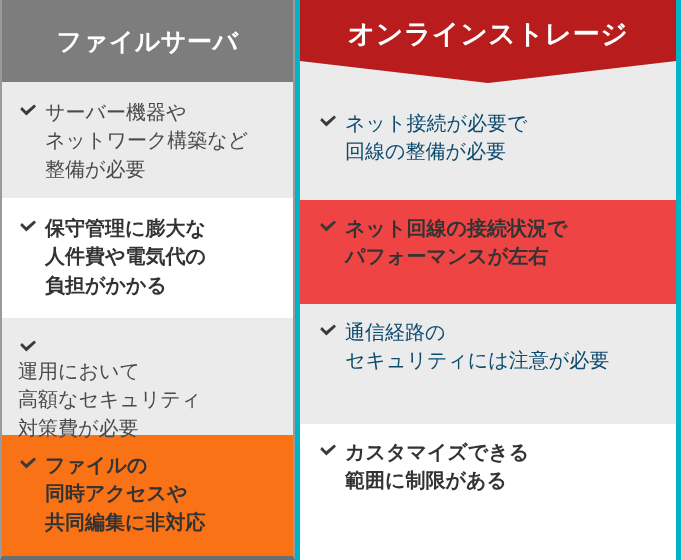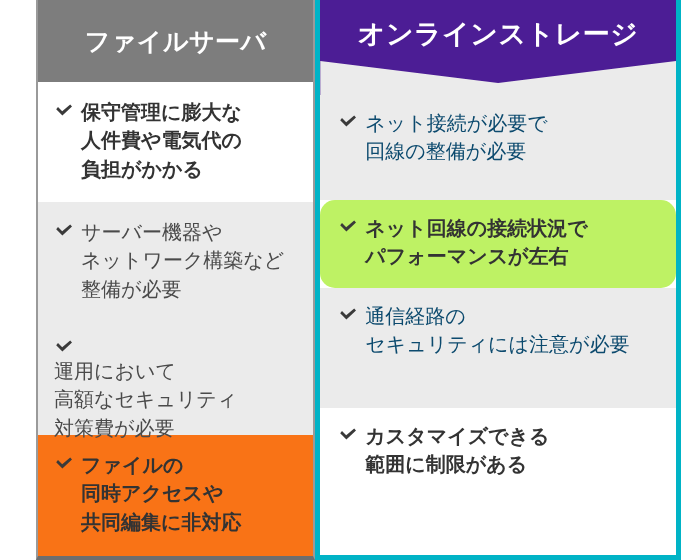--- a/index.html
+++ b/index.html
@@ -15,21 +15,20 @@
     overflow: hidden;
   }
 
   .compare-wrap {
     position: relative;
     width: 681px;
     height: 560px;
     box-sizing: border-box;
     display: flex;
     align-items: flex-start;
-    padding-left: 36px;
   }
 
   
   .col-left {
     position: relative;
     width: 295px;
     height: 560px;
     box-sizing: border-box;
     border-left: 2px solid #9a9a9a;
     border-right: 2px solid #9a9a9a;
@@ -71,21 +70,21 @@
     border-left: 5px solid #00b3c6;
     border-right: 5px solid #00b3c6;
     border-bottom: 7px solid #00b3c6;
     background: #ffffff;
     margin-left: 0;
     z-index: 2;
   }
   .head-right {
     position: relative;
     height: 95px;
-    background: #4c1d95;
+    background: #b91c1c;
     color: #ffffff;
     display: flex;
     align-items: flex-start;
     justify-content: center;
     padding-top: 16px;
     box-sizing: border-box;
     font-size: 27px;
     font-weight: bold;
     letter-spacing: 0.5px;
   }
@@ -103,21 +102,21 @@
 
   .rows-right { position: relative; }
 
   .row-r {
     box-sizing: border-box;
     padding: 14px 10px 14px 18px;
     display: flex;
     align-items: flex-start;
   }
   .row-r.r1 { height: 105px; background: #ebebeb; }
-  .row-r.r2 { height: 88px; background: #bef264; border-radius: 15px; }
+  .row-r.r2 { height: 104px; background: #ef4444; }
   .row-r.r3 { height: 120px; background: #ebebeb; }
   .row-r.r4 { height: 147px; background: #ffffff; }
 
   
   .check-icon {
     flex: 0 0 auto;
     width: 20px;
     margin-right: 7px;
     margin-top: 3px;
     color: #3a3a3a;
@@ -143,40 +142,40 @@
 </head>
 <body>
 
 <div class="compare-wrap">
 
   <div class="col-left">
     <div class="head-left">ファイルサーバ</div>
 
     <div class="rows-left">
 
+      <div class="row-l r1">
+        <span class="check-icon">
+          <svg width="20" height="20" viewBox="0 0 20 20" aria-hidden="true">
+            <path d="M2.2 8.2 L4.0 6.0 L8.2 10.2 L16.2 3.4 L18.0 5.6 L8.4 14.6 Z" fill="#3a3a3a"></path>
+          </svg>
+        </span>
+        <span class="item-text">サーバー機器や
+ネットワーク構築など
+整備が必要</span>
+      </div>
+
       <div class="row-l r2">
         <span class="check-icon">
           <svg width="20" height="20" viewBox="0 0 20 20" aria-hidden="true">
             <path d="M2.2 8.2 L4.0 6.0 L8.2 10.2 L16.2 3.4 L18.0 5.6 L8.4 14.6 Z" fill="#3a3a3a"></path>
           </svg>
         </span>
         <span class="item-text emph">保守管理に膨大な
 人件費や電気代の
 負担がかかる</span>
-      </div>
-
-      <div class="row-l r1">
-        <span class="check-icon">
-          <svg width="20" height="20" viewBox="0 0 20 20" aria-hidden="true">
-            <path d="M2.2 8.2 L4.0 6.0 L8.2 10.2 L16.2 3.4 L18.0 5.6 L8.4 14.6 Z" fill="#3a3a3a"></path>
-          </svg>
-        </span>
-        <span class="item-text">サーバー機器や
-ネットワーク構築など
-整備が必要</span>
       </div>
 
       <div class="row-l r3">
         <span class="check-icon">
           <svg width="20" height="20" viewBox="0 0 20 20" aria-hidden="true">
             <path d="M2.2 8.2 L4.0 6.0 L8.2 10.2 L16.2 3.4 L18.0 5.6 L8.4 14.6 Z" fill="#3a3a3a"></path>
           </svg>
         </span>
         <span class="item-text">運用において
 高額なセキュリティ

